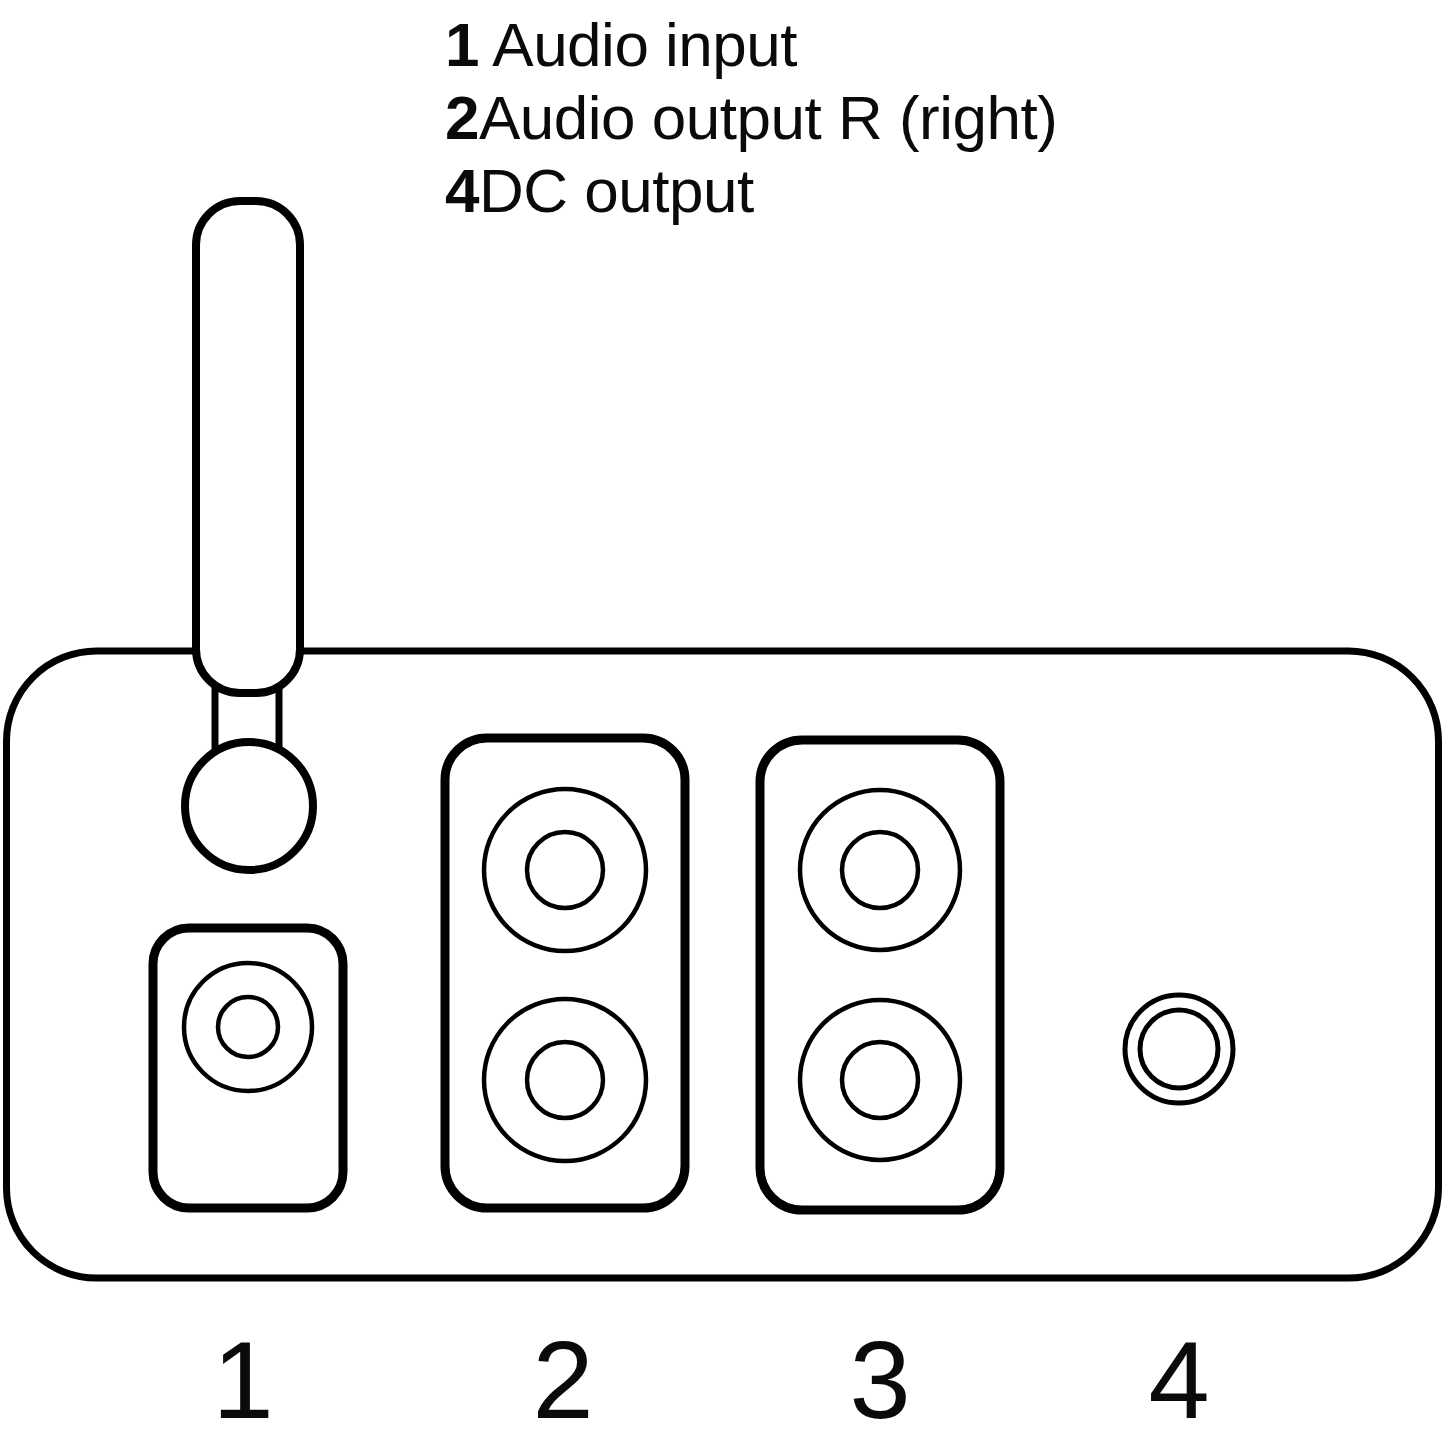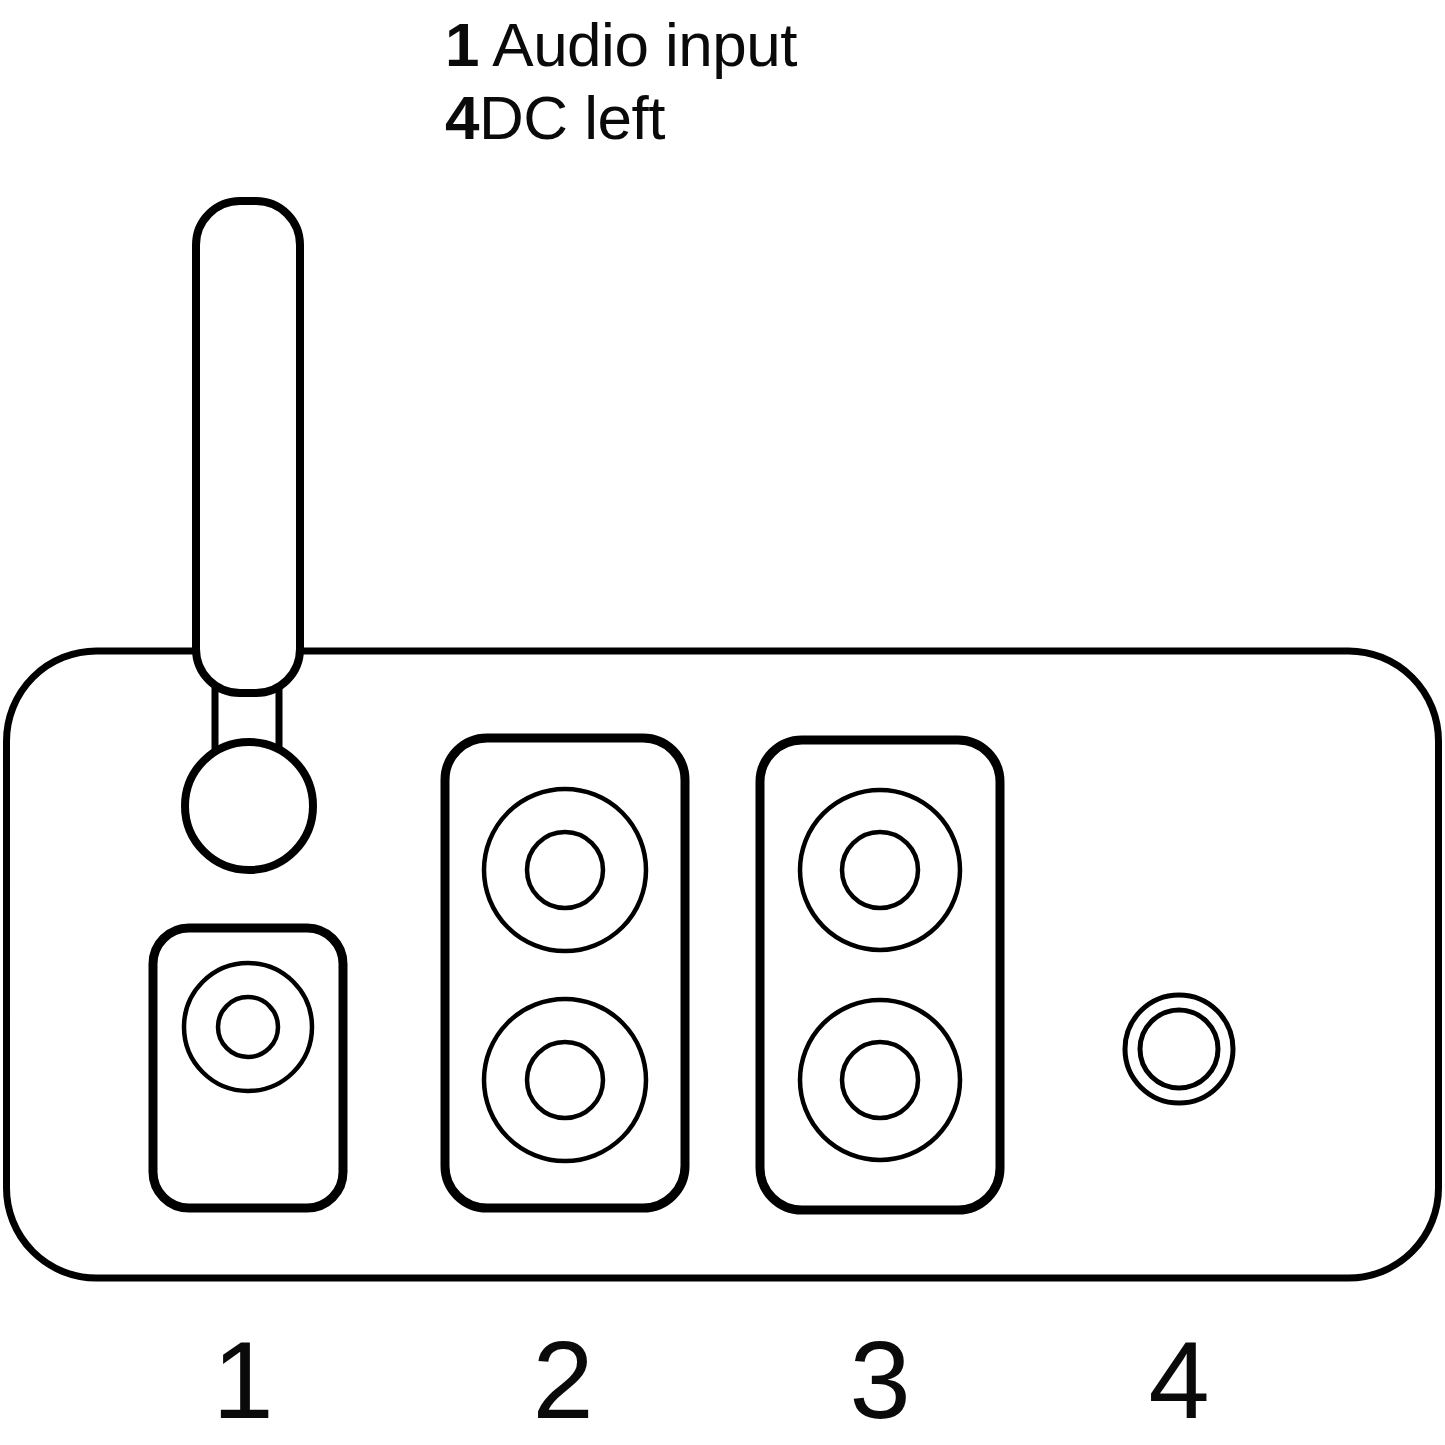--- a/index.html
+++ b/index.html
@@ -44,21 +44,22 @@
   .pn-3 { left: 880px; }
   .pn-4 { left: 1179px; }
 </style>
 </head>
 <body>
 
 <div class="canvas">
 
   <div class="legend">
     <div class="legend-line"><span class="legend-num">1</span><span class="legend-label"> Audio input</span></div>
-    <div class="legend-line"><span class="legend-num">4</span><span class="legend-label">DC left</span></div>
+    <div class="legend-line"><span class="legend-num">2</span><span class="legend-label">Audio output R (right)</span></div>
+    <div class="legend-line"><span class="legend-num">4</span><span class="legend-label">DC output</span></div>
   </div>
 
   <svg class="device" width="1445" height="1445" viewBox="0 0 1445 1445" fill="none" stroke="#000000" stroke-linecap="butt">
 
     <rect x="6.5" y="651" width="1432" height="627" rx="90" ry="90" fill="#ffffff" stroke-width="7"></rect>
 
     <g>
       <rect x="215" y="670" width="64" height="90" fill="#ffffff" stroke-width="7"></rect>
       <circle cx="249" cy="806" r="64" fill="#ffffff" stroke-width="8"></circle>
       <rect x="196" y="201" width="104" height="492" rx="44" ry="44" fill="#ffffff" stroke-width="8"></rect>

